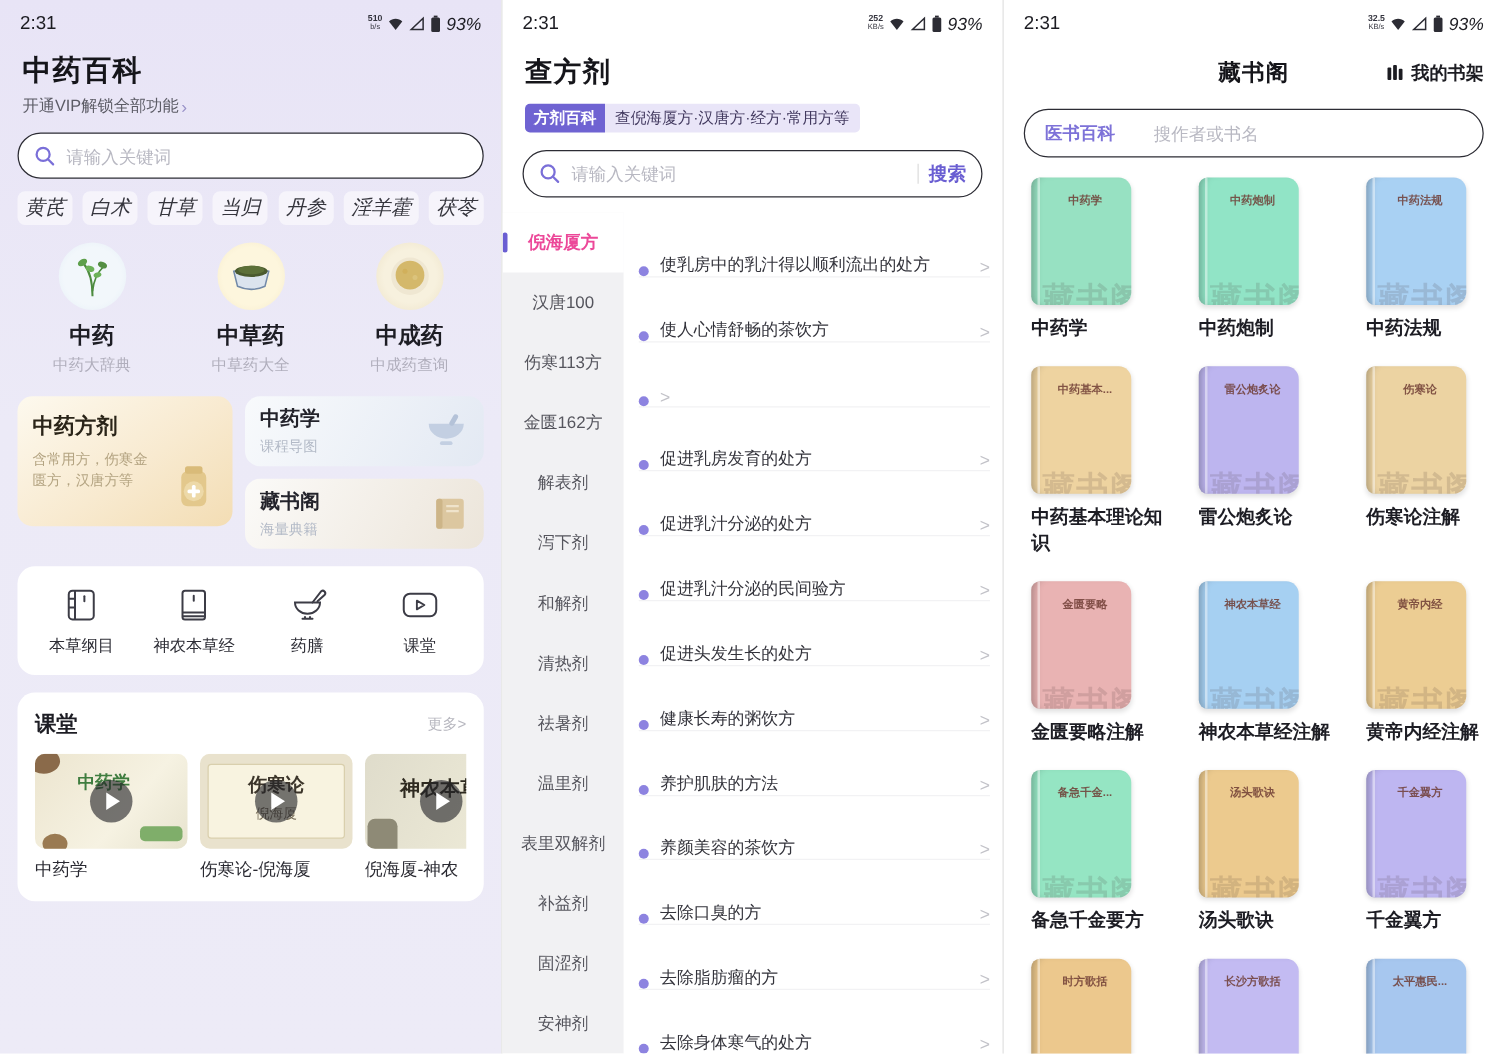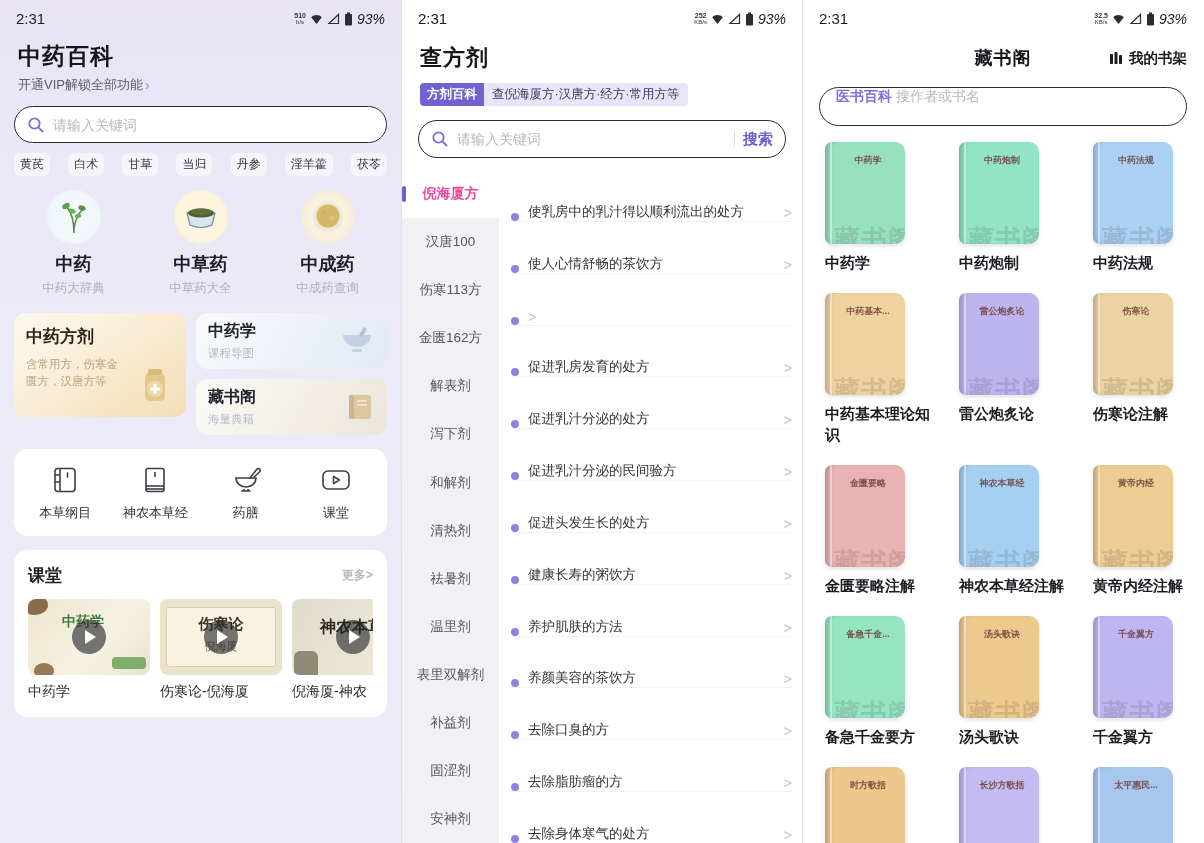--- a/index.html
+++ b/index.html
@@ -19,21 +19,21 @@
 
   
   .home { background:linear-gradient(180deg,#e8e4f6 0%,#eceaf7 40%,#edebf7 100%); }
   .home-title { font-size:23px; font-weight:800; color:#15151a; padding:14px 18px 0; letter-spacing:1px; }
   .vip-line { font-size:13px; color:#5c5c66; padding:4px 18px 0; display:flex; align-items:center; gap:2px; }
   .vip-line .chev { color:#9a93c9; font-size:14px; }
   .search-pill { margin:12px 14px 0; height:37px; background:#fff; border:1.6px solid #2c2c34; border-radius:20px; display:flex; align-items:center; padding:0 12px; gap:8px; }
   .search-pill input { border:none; outline:none; flex:1; font-size:14px; color:#333; background:transparent; font-family:inherit; }
   .search-pill input::placeholder { color:#b8b8c2; }
   .tag-row { display:flex; justify-content:space-between; padding:10px 14px 0; }
-  .tag-chip { font-size:12px; color:#35353d; background:rgba(255,255,255,0.55); border-radius:6px; padding:3px 6px; white-space:nowrap; }
+  .tag-chip { font-size:16px; color:#35353d; background:rgba(255,255,255,0.55); border-radius:6px; padding:3px 6px; white-space:nowrap;font-style:italic; }
   .cat-row { display:flex; justify-content:space-around; padding:14px 10px 0; }
   .cat { display:flex; flex-direction:column; align-items:center; width:110px; }
   .cat-img { width:54px; height:54px; border-radius:50%; display:flex; align-items:center; justify-content:center; }
   .cat-name { font-size:18px; font-weight:800; color:#1d1d24; margin-top:8px; }
   .cat-sub { font-size:12.5px; color:#b0aebc; margin-top:4px; }
   .cards-area { display:flex; gap:10px; padding:16px 14px 0; }
   .card-main { flex:0 0 172px; height:104px; border-radius:12px; background:linear-gradient(145deg,#fdf9ee 0%,#f8ead0 55%,#f3ddb4 100%); padding:12px 12px; position:relative; }
   .card-main-title { font-size:17px; font-weight:800; color:#2a2418; }
   .card-main-desc { font-size:11.5px; color:#b4a482; margin-top:8px; line-height:1.5; width:100px; }
   .jar-icon { position:absolute; right:12px; bottom:12px; width:38px; height:40px; }
@@ -42,21 +42,21 @@
   .card-course { background:linear-gradient(120deg,#f8fafc 0%,#e3e9f3 100%); }
   .card-lib { background:linear-gradient(120deg,#fbfaf8 0%,#ece5da 100%); }
   .card-sm-title { font-size:16px; font-weight:800; color:#23232b; }
   .card-sm-sub { font-size:11.5px; color:#b3bac7; margin-top:4px; }
   .shortcut-card { margin:14px 14px 0; background:#fff; border-radius:14px; padding:16px 6px 14px; display:flex; }
   .shortcut { flex:1; display:flex; flex-direction:column; align-items:center; gap:9px; }
   .shortcut-label { font-size:13px; color:#2e2e36; }
   .class-card { margin:14px 14px 0; background:#fff; border-radius:14px; padding:14px 14px 16px; overflow:hidden; }
   .class-head { display:flex; justify-content:space-between; align-items:center; }
   .class-title { font-size:17px; font-weight:800; color:#1d1d24; }
-  .class-more { font-size:12px; color:#b7b7bf;font-weight:bold; }
+  .class-more { font-size:12px; color:#b7b7bf; }
   .vid-row { display:flex; gap:10px; margin-top:12px; overflow:hidden; }
   .vid { flex:0 0 122px; }
   .vid-thumb { width:122px; height:76px; border-radius:8px; position:relative; overflow:hidden; }
   .vid-cap { font-size:14px; color:#2a2a32; margin-top:8px; white-space:nowrap; }
   .play { position:absolute; left:50%; top:50%; transform:translate(-50%,-50%); width:34px; height:34px; border-radius:50%; background:rgba(35,35,40,0.62); display:flex; align-items:center; justify-content:center; }
   .play::after { content:""; display:block; border-left:11px solid #fff; border-top:7px solid transparent; border-bottom:7px solid transparent; margin-left:3px; }
   .thumb1 { background:linear-gradient(130deg,#ece5cf 0%,#f6f2e2 60%,#e7e3ce 100%); }
   .thumb1 .t { position:absolute; top:14px; left:34px; font-size:14px; font-weight:800; color:#3f7d3f; }
   .blob { position:absolute; border-radius:50%; }
   .thumb2 { background:#e9e2cd; }
@@ -87,21 +87,21 @@
   .rx-row:last-child { border-bottom:none; }
   .dot { width:8px; height:8px; border-radius:50%; background:#8d83e0; flex:0 0 8px; }
   .rx-text { flex:1; font-size:13.5px; color:#33333b; }
   .chev-r { color:#c2c2c8; font-size:14px; }
 
   
   .lib { background:#fff; }
   .lib-head { display:flex; align-items:center; padding:18px 16px 0; position:relative; height:44px; }
   .lib-title { position:absolute; left:0; right:0; text-align:center; font-size:18px; font-weight:800; color:#15151a; letter-spacing:1px; }
   .shelf-btn { margin-left:auto; display:flex; align-items:center; gap:5px; font-size:14.5px; font-weight:700; color:#1c1c22; position:relative; z-index:1; }
-  .lib-search { margin:16px 16px 0; height:39px; border:1.6px solid #2c2c34; border-radius:20px; display:flex; align-items:flex-start; padding:0 16px; gap:4px; background:#fff; }
+  .lib-search { margin:16px 16px 0; height:39px; border:1.6px solid #2c2c34; border-radius:20px; display:flex; align-items:center; padding:0 16px; gap:31px; background:#fff; }
   .lib-cat { color:#7d72d8; font-size:14px; font-weight:700; }
   .lib-search input { border:none; outline:none; flex:1; font-size:14px; color:#333; background:transparent; font-family:inherit; }
   .lib-search input::placeholder { color:#b8b8c2; }
   .book-grid { display:grid; grid-template-columns:repeat(3,1fr); column-gap:22px; row-gap:20px; padding:16px 22px 0; }
   .book { display:flex; flex-direction:column; }
   .cover { width:80px; height:102px; border-radius:7px 10px 10px 7px; position:relative; overflow:hidden; box-shadow:inset 7px 0 7px -5px rgba(0,0,0,0.28), 0 2px 4px rgba(0,0,0,0.12); }
   .cover::before { content:""; position:absolute; left:5px; top:0; bottom:0; width:1.5px; background:rgba(255,255,255,0.45); }
   .cover-label { position:absolute; top:12px; left:10px; right:4px; text-align:center; font-size:9px; font-weight:700; color:rgba(110,60,52,0.85); white-space:nowrap; overflow:hidden; }
   .cover-wm { position:absolute; bottom:-13px; left:9px; font-size:26px; font-weight:800; color:rgba(70,45,45,0.15); letter-spacing:1px; white-space:nowrap; font-family:"Liberation Serif","DejaVu Serif",serif; }
   .book-name { font-size:15px; font-weight:800; color:#1d1d24; margin-top:9px; line-height:1.35; width:112px; }

